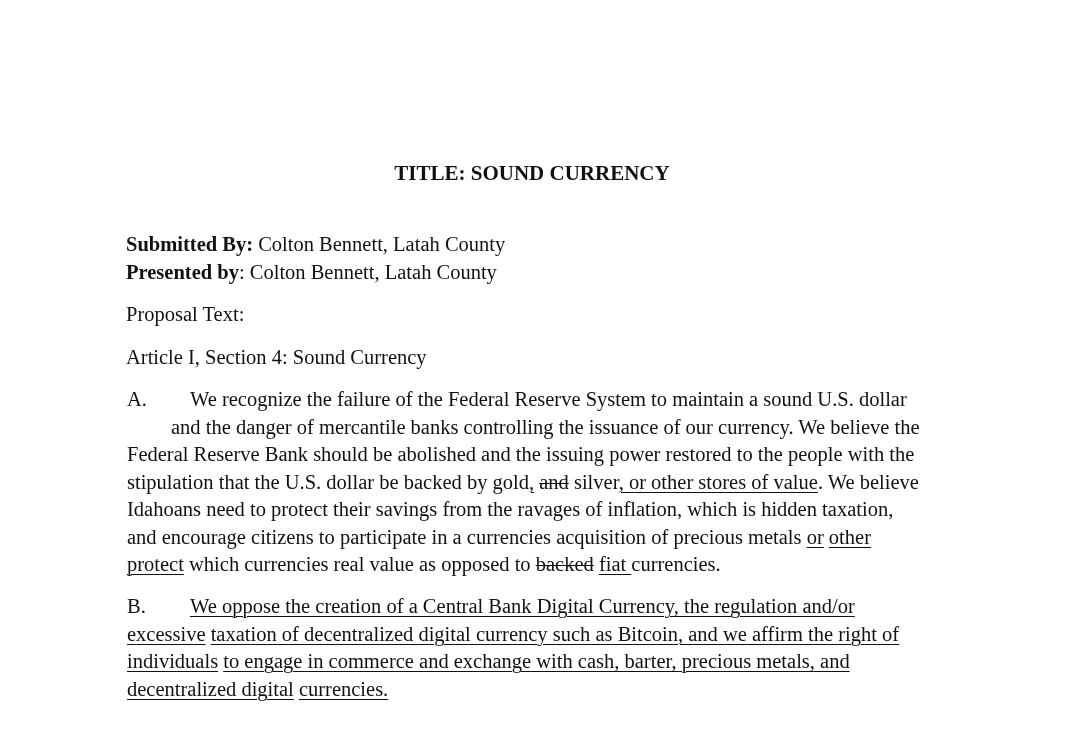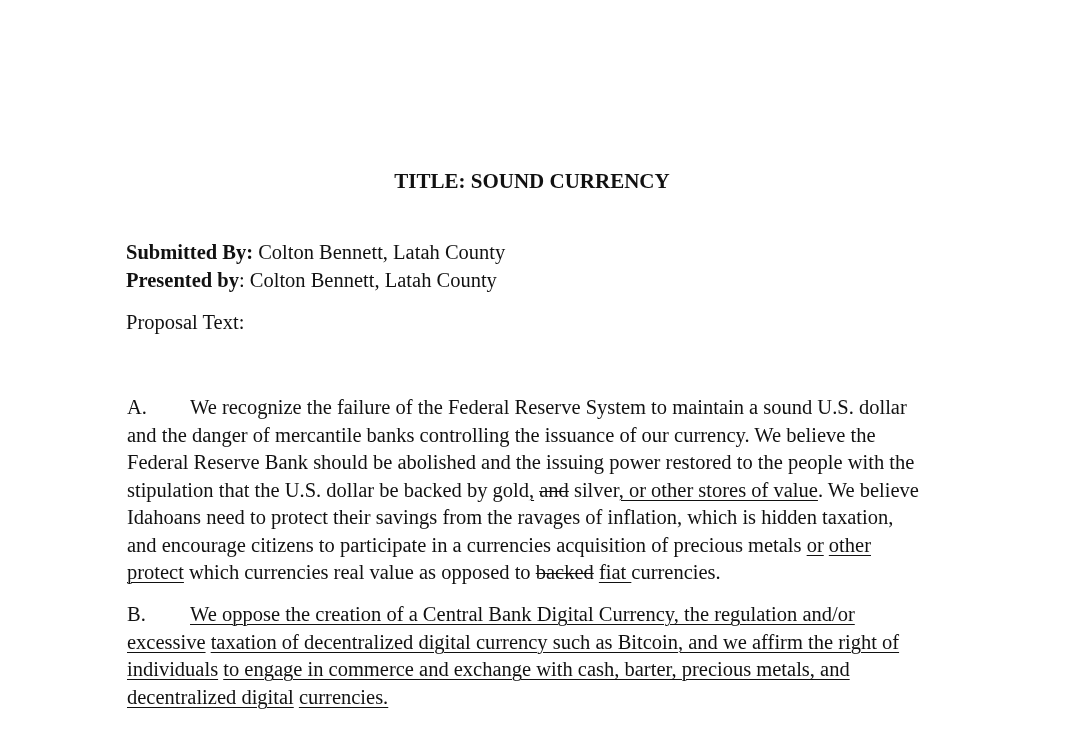--- a/index.html
+++ b/index.html
@@ -2,21 +2,21 @@
 <html><head>
 <meta charset="utf-8">
 <style>
   html, body { margin: 0; padding: 0; background: #ffffff; }
   body {
     width: 1080px; height: 754px; position: relative; overflow: hidden;
     font-family: "Liberation Serif", "DejaVu Serif", serif;
     color: #111111;
     font-size: 20.5px;
   }
-  .page { position: absolute; left: 0; top: 12px; width: 1080px; height: 602px; }
+  .page { position: absolute; left: 0; top: 4px; width: 1080px; height: 602px; }
   .title {
     position: absolute; left: 0; width: 1064px; top: 157px;
     text-align: center; font-weight: bold; font-size: 21px; white-space: nowrap;
   }
   .meta { position: absolute; left: 126px; white-space: nowrap; }
   .meta b { font-weight: bold; }
   .line { position: absolute; left: 127px; white-space: nowrap; }
   .u { text-decoration: underline; text-underline-offset: 3px; text-decoration-thickness: 1.3px; }
   .s { text-decoration: line-through; text-decoration-thickness: 1.3px; }
   .tab { display: inline-block; width: 63px; }
@@ -29,24 +29,25 @@
   <div class="title">TITLE: SOUND CURRENCY</div>
 
   <div class="meta" style="top:229px;">
     <b>Submitted By:</b><span> Colton Bennett, Latah County</span>
   </div>
   <div class="meta" style="top:257px;">
     <b>Presented by</b><span>: Colton Bennett, Latah County</span>
   </div>
 
   <div class="meta" style="top:299px;">Proposal Text:</div>
+  <div class="meta" style="top:342px;">Article I, Section 4: Sound Currency</div>
 
   <div id="para-a">
       <div class="line" style="top: 384px;"><span class="tab">A.</span><span>We recognize the failure of the Federal Reserve System to maintain a sound U.S. dollar</span></div>
-      <div class="line" style="top: 411.5px;"><span>and the danger of mercantile banks controlling the issuance of our currency. We believe the</span></div>
+      <div class="line" style="top: 411.5px; margin-left: 44px;"><span>and the danger of mercantile banks controlling the issuance of our currency. We believe the</span></div>
       <div class="line" style="top: 439px;"><span>Federal Reserve Bank should be abolished and the issuing power restored to the people with the</span></div>
       <div class="line" style="top: 466.5px;"><span>stipulation that the U.S. dollar be backed by gold</span><span class="u">,</span><span> </span><span class="s">and</span><span> silver</span><span class="u">, or other stores of value</span><span>. We believe</span></div>
       <div class="line" style="top: 494px;"><span>Idahoans need to protect their savings from the ravages of inflation, which is hidden taxation,</span></div>
       <div class="line" style="top: 521.5px;"><span>and encourage citizens to participate in a currencies acquisition of precious metals </span><span class="u">or</span><span> </span><span class="u">other</span></div>
       <div class="line" style="top: 549px;"><span class="u">protect</span><span> which currencies real value as opposed to </span><span class="s">backed</span><span> </span><span class="u">fiat </span><span>currencies.</span></div>
     </div>
   <div id="para-b">
       <div class="line" style="top: 591px;"><span class="tab">B.</span><span class="u">We oppose the creation of a Central Bank Digital Currency, the regulation and/or</span></div>
       <div class="line" style="top: 618.5px;"><span class="u">excessive</span><span> </span><span class="u">taxation of decentralized digital currency such as Bitcoin, and we affirm the right of</span></div>
       <div class="line" style="top: 646px;"><span class="u">individuals</span><span> </span><span class="u">to engage in commerce and exchange with cash, barter, precious metals, and</span></div>

